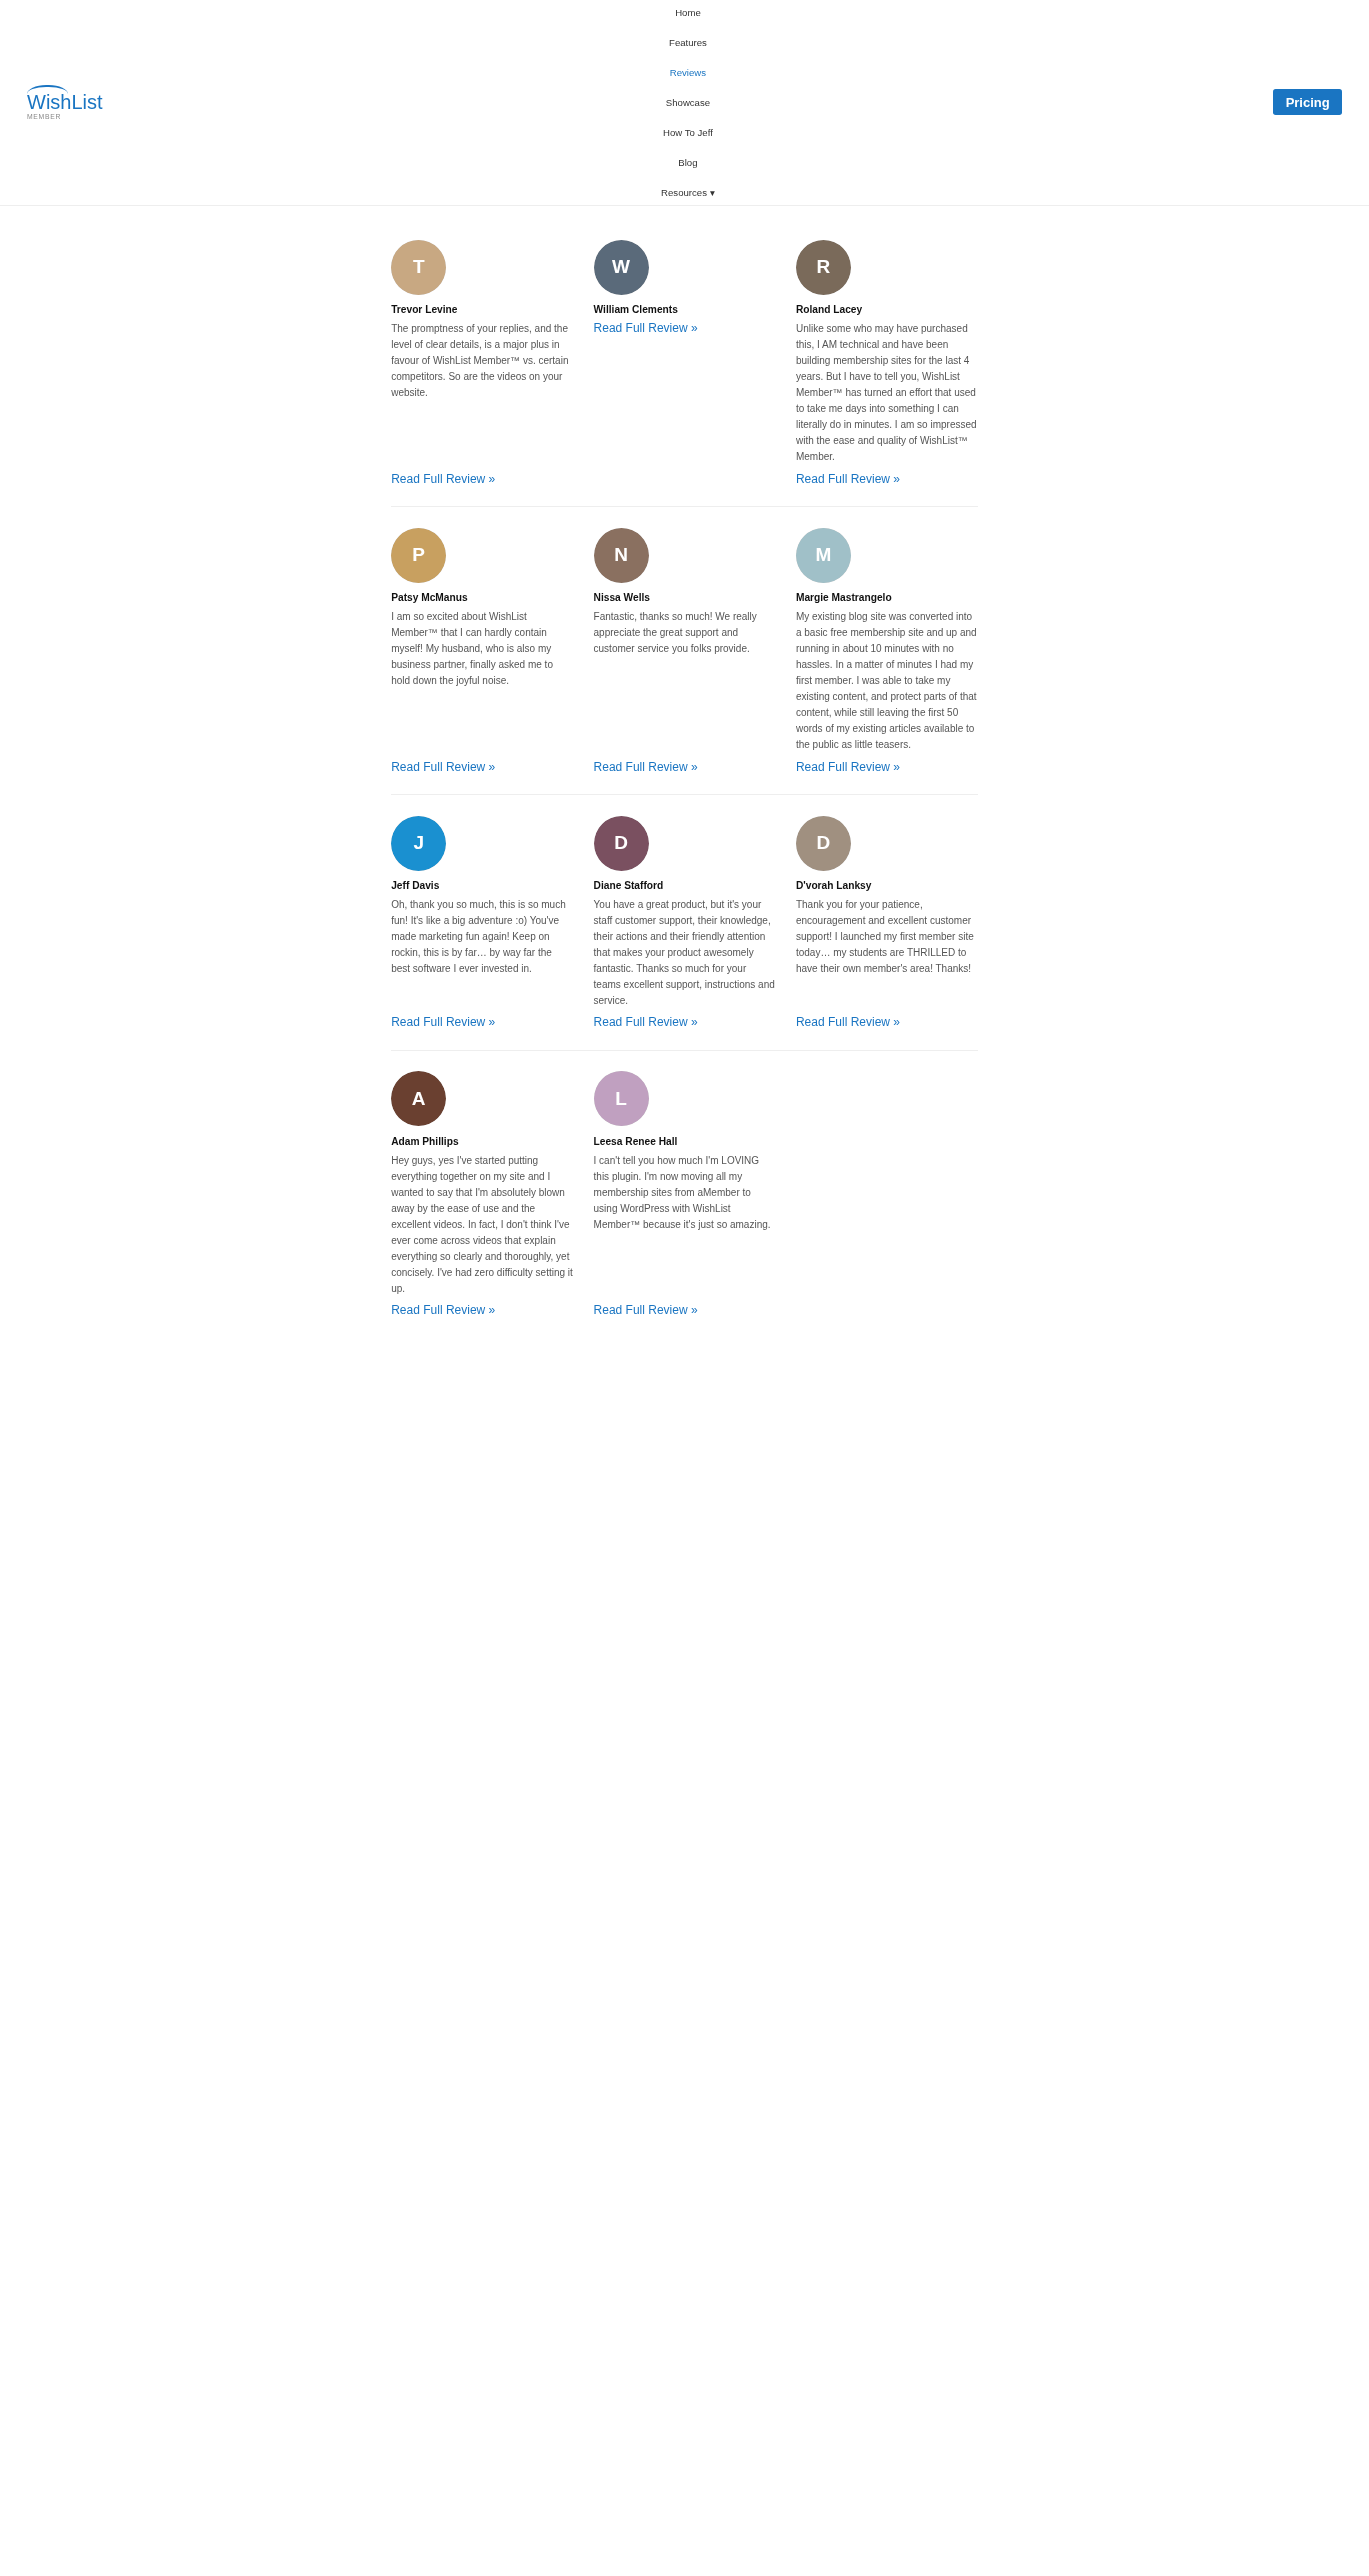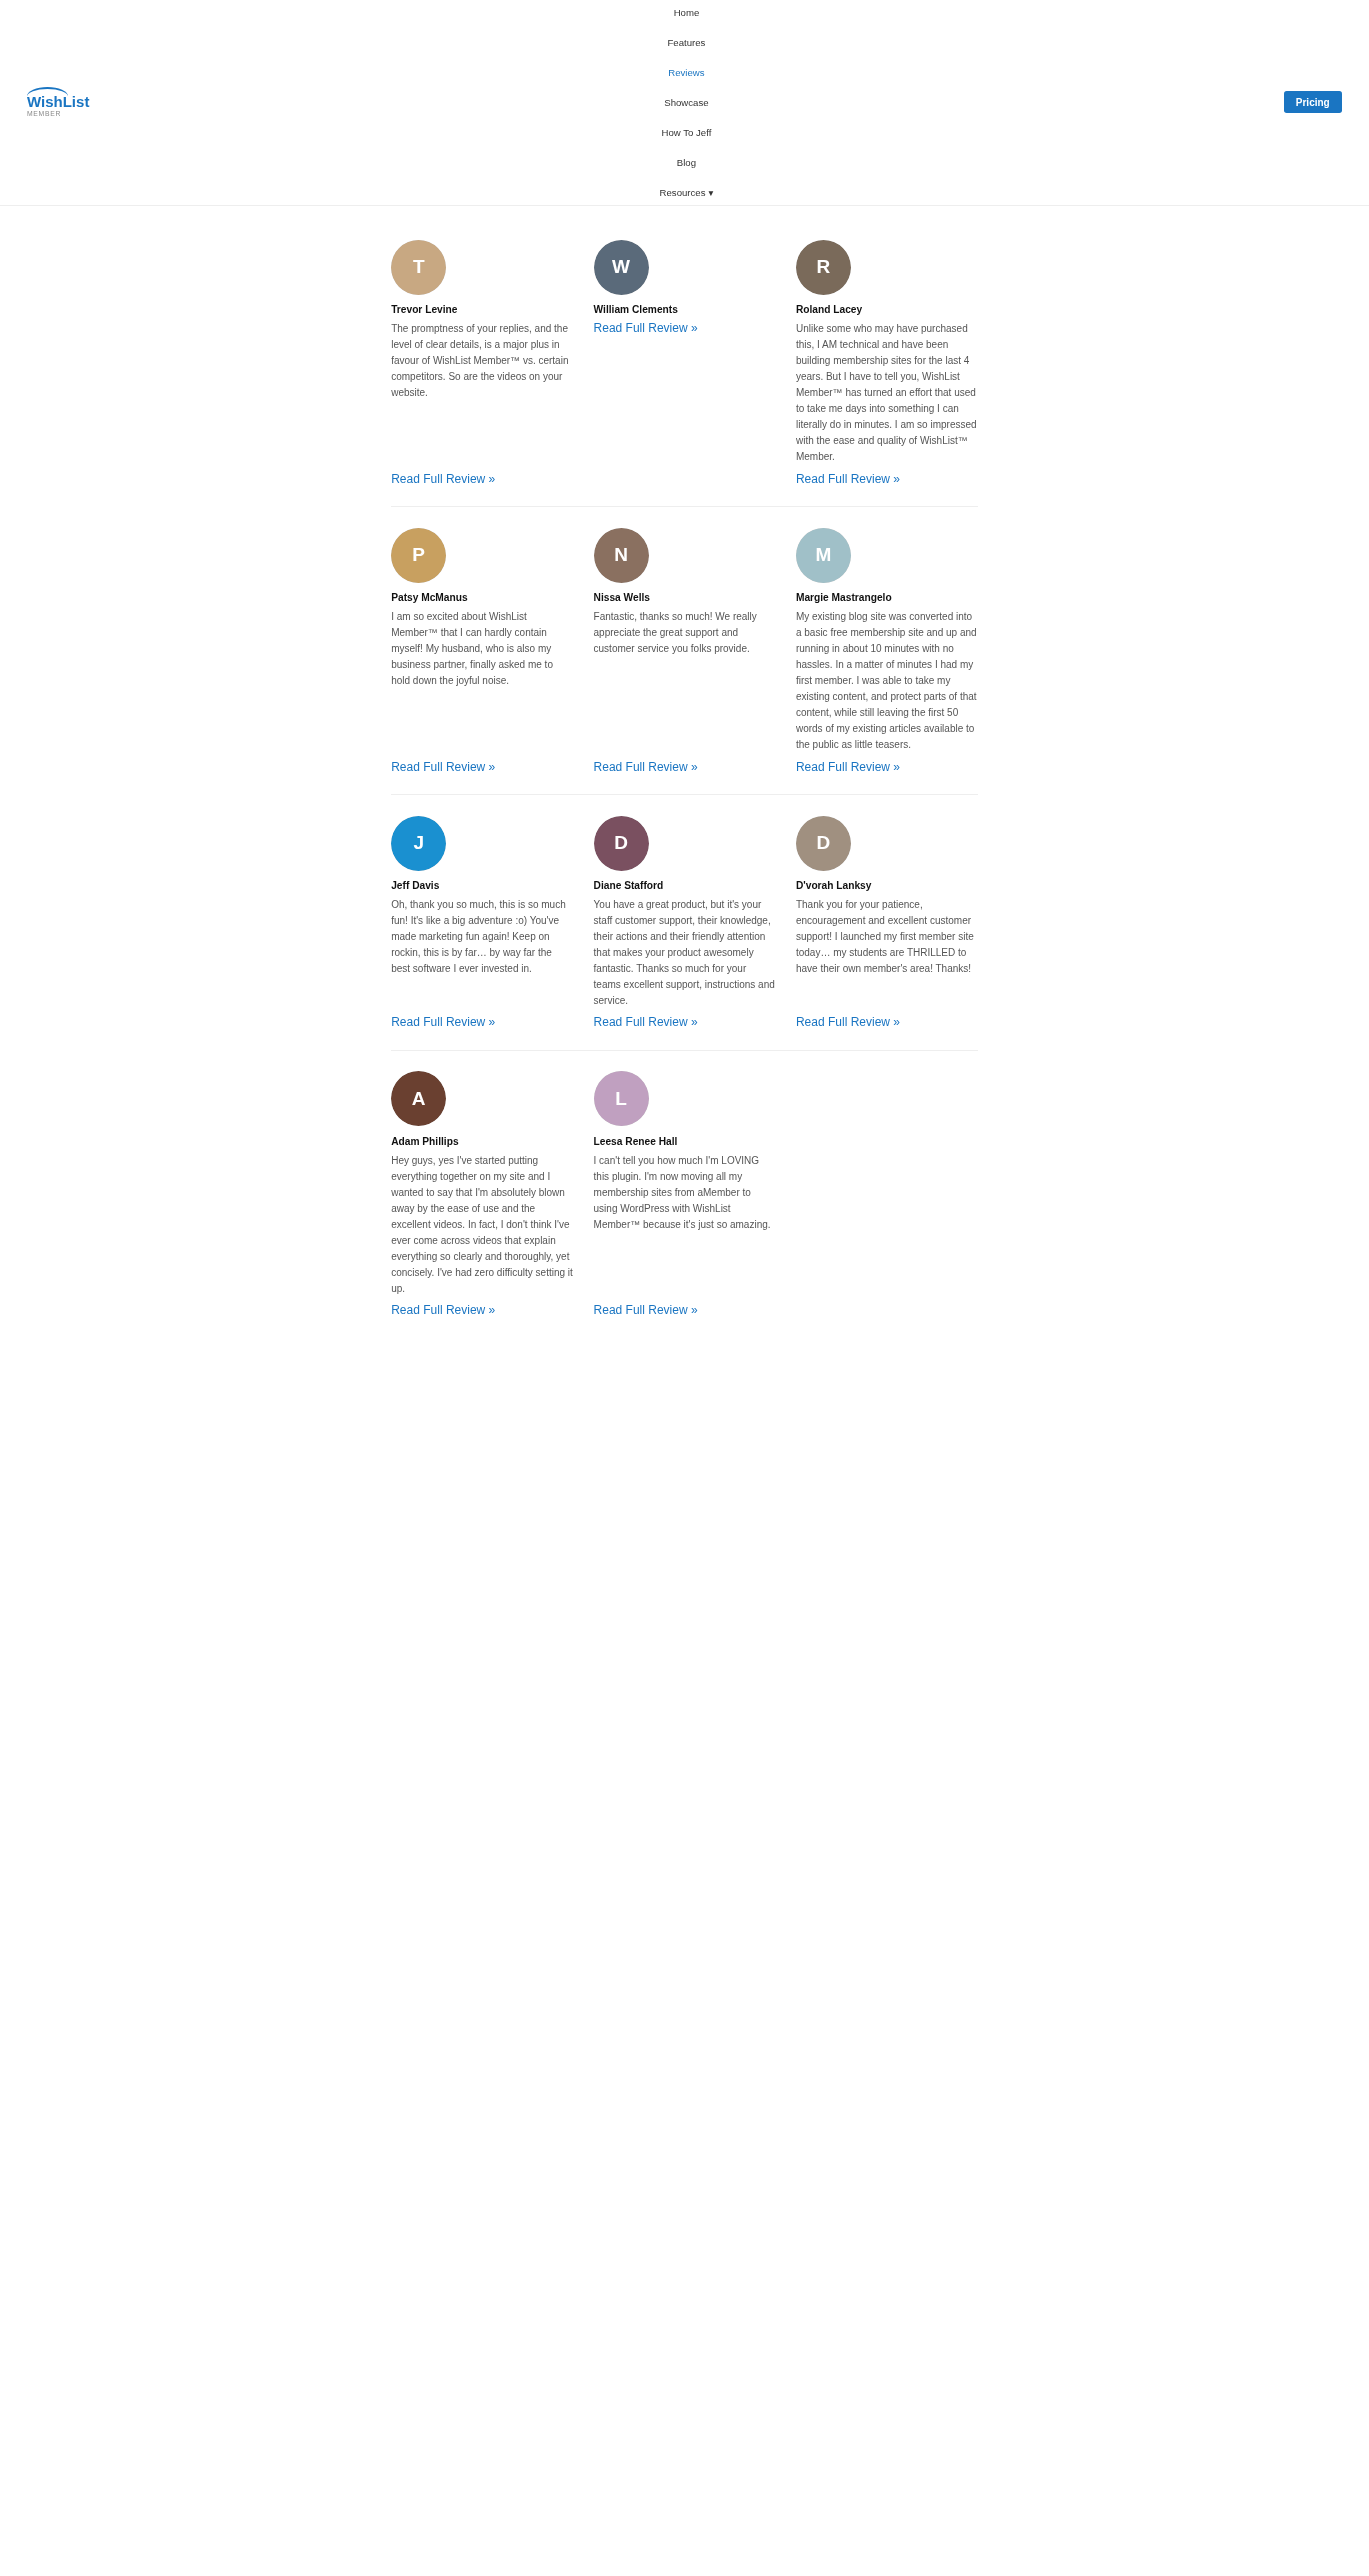--- a/index.html
+++ b/index.html
@@ -16,22 +16,22 @@
       top: 0;
       background: #fff;
       z-index: 100;
     }
     .logo {
       display: flex;
       flex-direction: column;
       align-items: flex-start;
     }
     .logo-text {
-      font-size: 15px;
-      font-weight: bold;
+      font-size: 20px;
+      font-weight: normal;
       color: #1a1a1a;
       line-height: 1;
     }
     .logo-text span.wish { color: #1a75c2; }
     .logo-text span.list { color: #1a75c2; }
     .logo-sub { font-size: 6.8px; color: #888; letter-spacing: 0.7px; margin-top: 1.4px; }
     .logo-arc {
       width: 41px;
       height: 9.6px;
       border-top: 2px solid #1a75c2;
@@ -51,21 +51,21 @@
       font-size: 9.6px;
     }
     nav ul li a.active { color: #1a75c2; }
     nav ul li.resources-item a { display: flex; align-items: center; gap: 3px; }
     .pricing-btn {
       background: #1a75c2;
       color: #fff;
       padding: 5.5px 12.3px;
       border-radius: 2.7px;
       text-decoration: none;
-      font-size: 10px;
+      font-size: 13px;
       font-weight: bold;
     }
 
     
     .reviews-grid {
       max-width: 614px;
       margin: 0 auto;
       padding: 13.7px 13.7px 41px;
     }
     .reviews-row {

